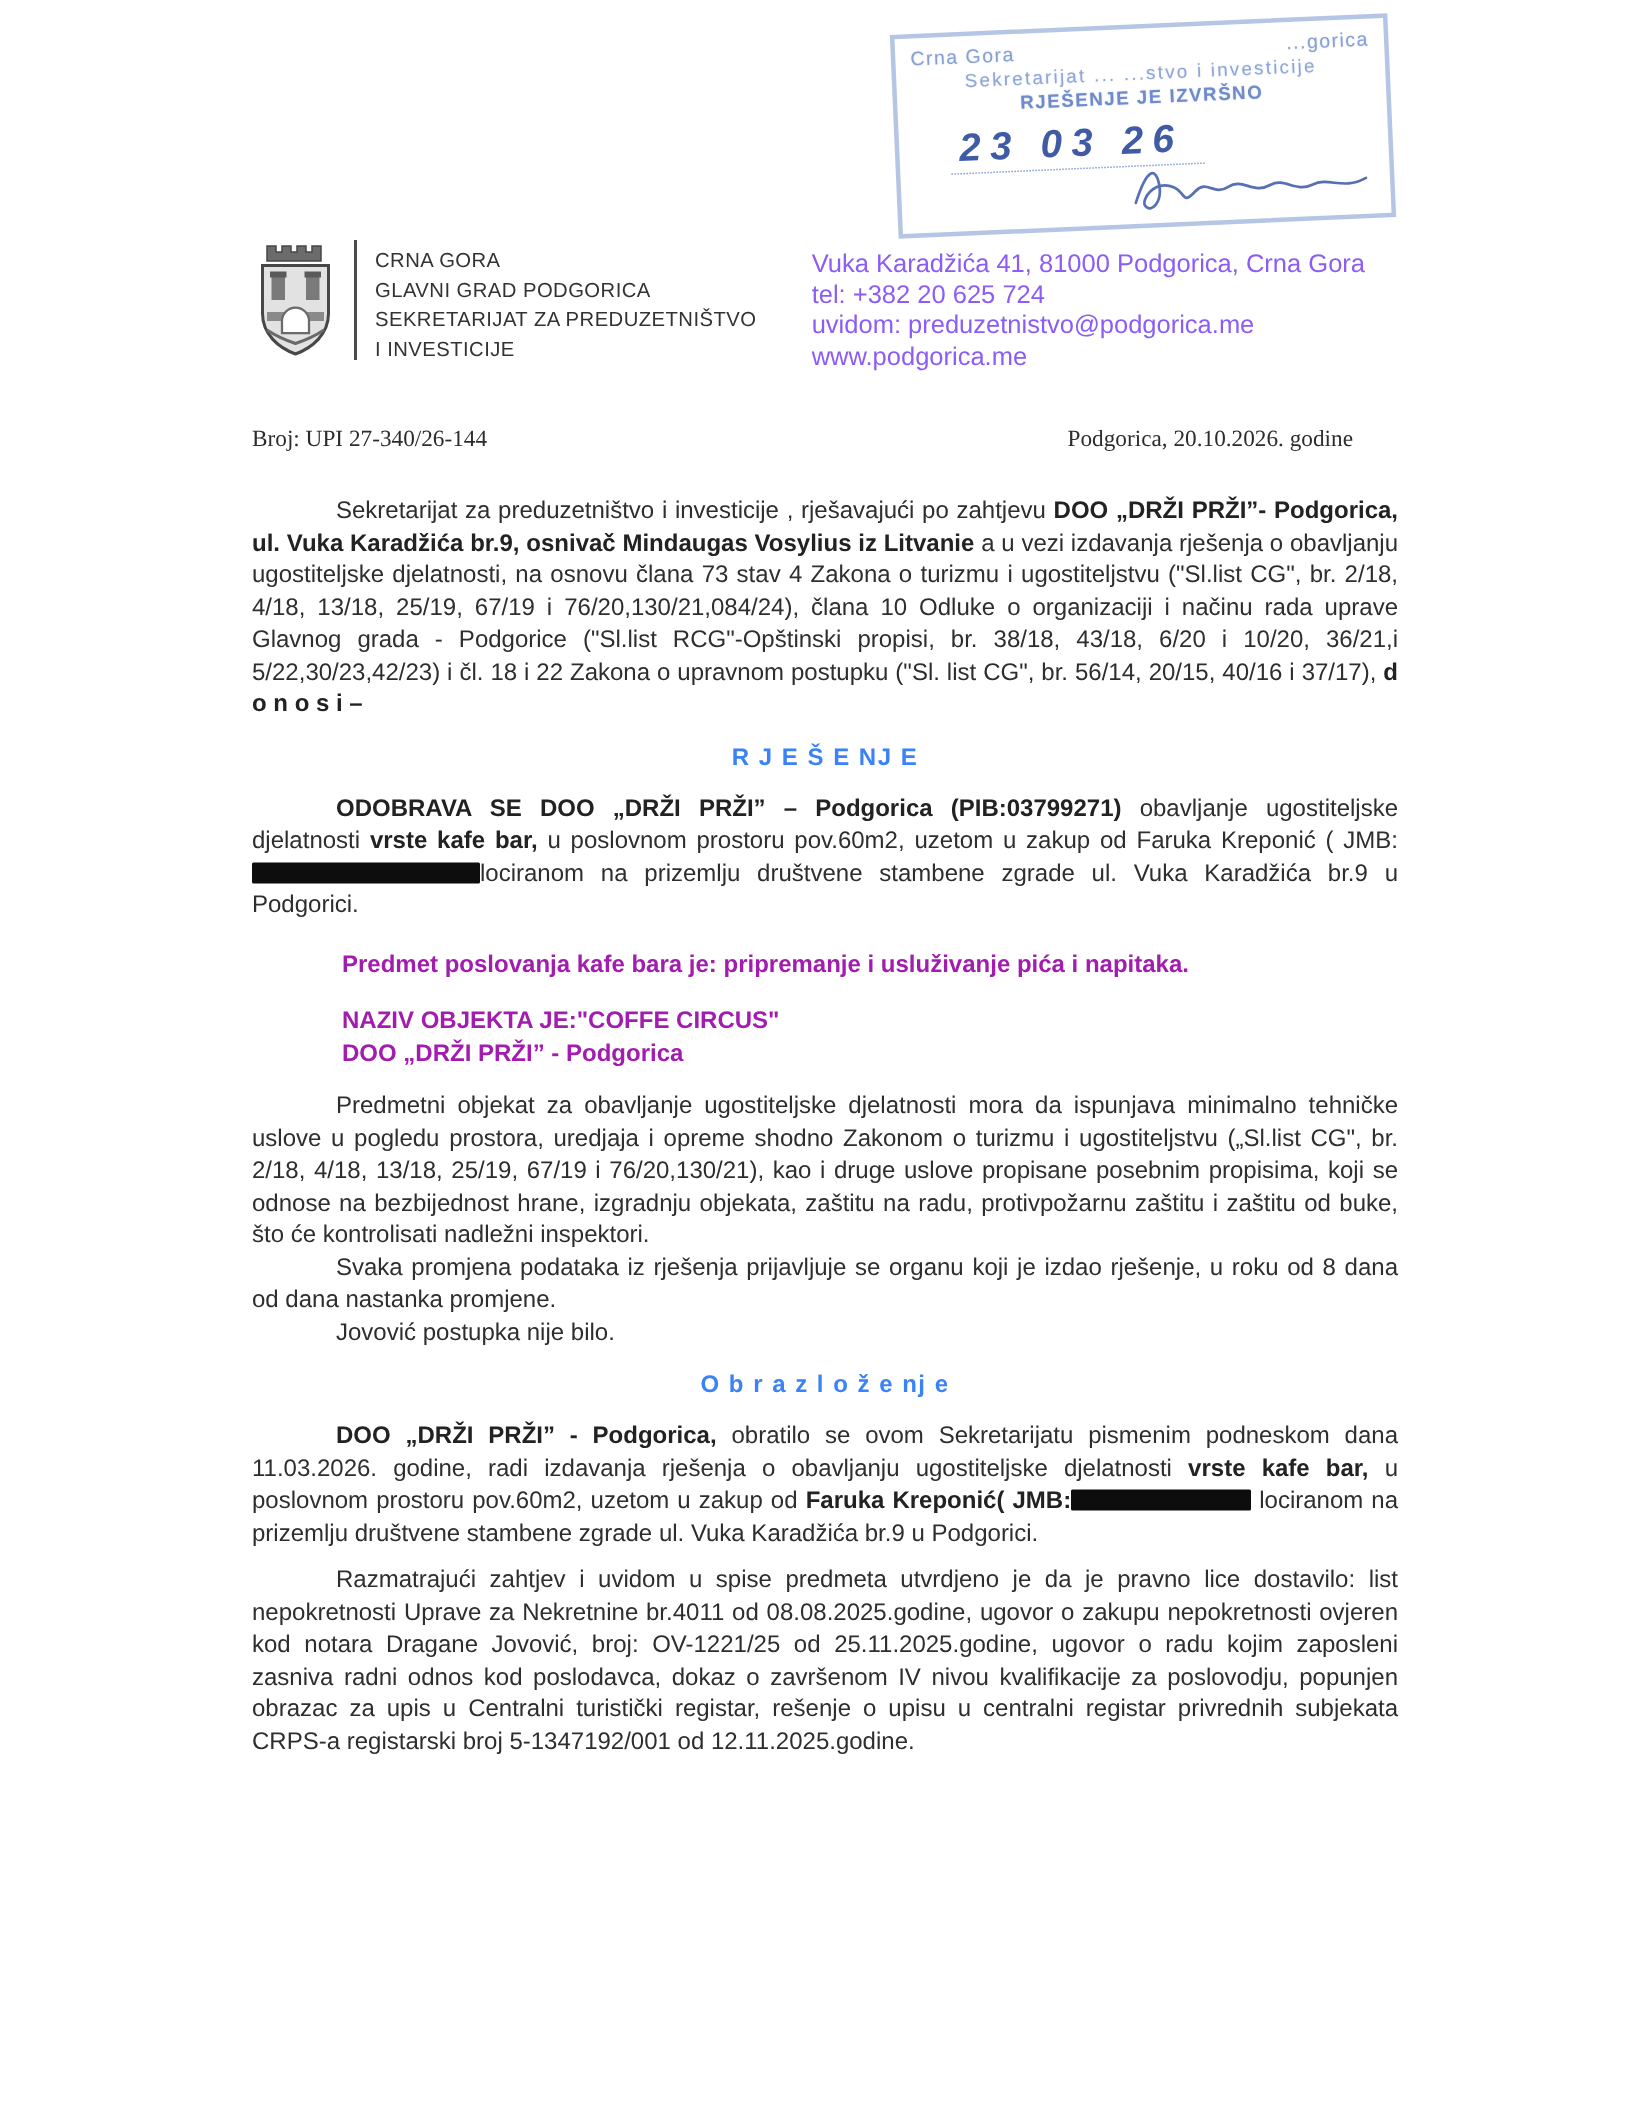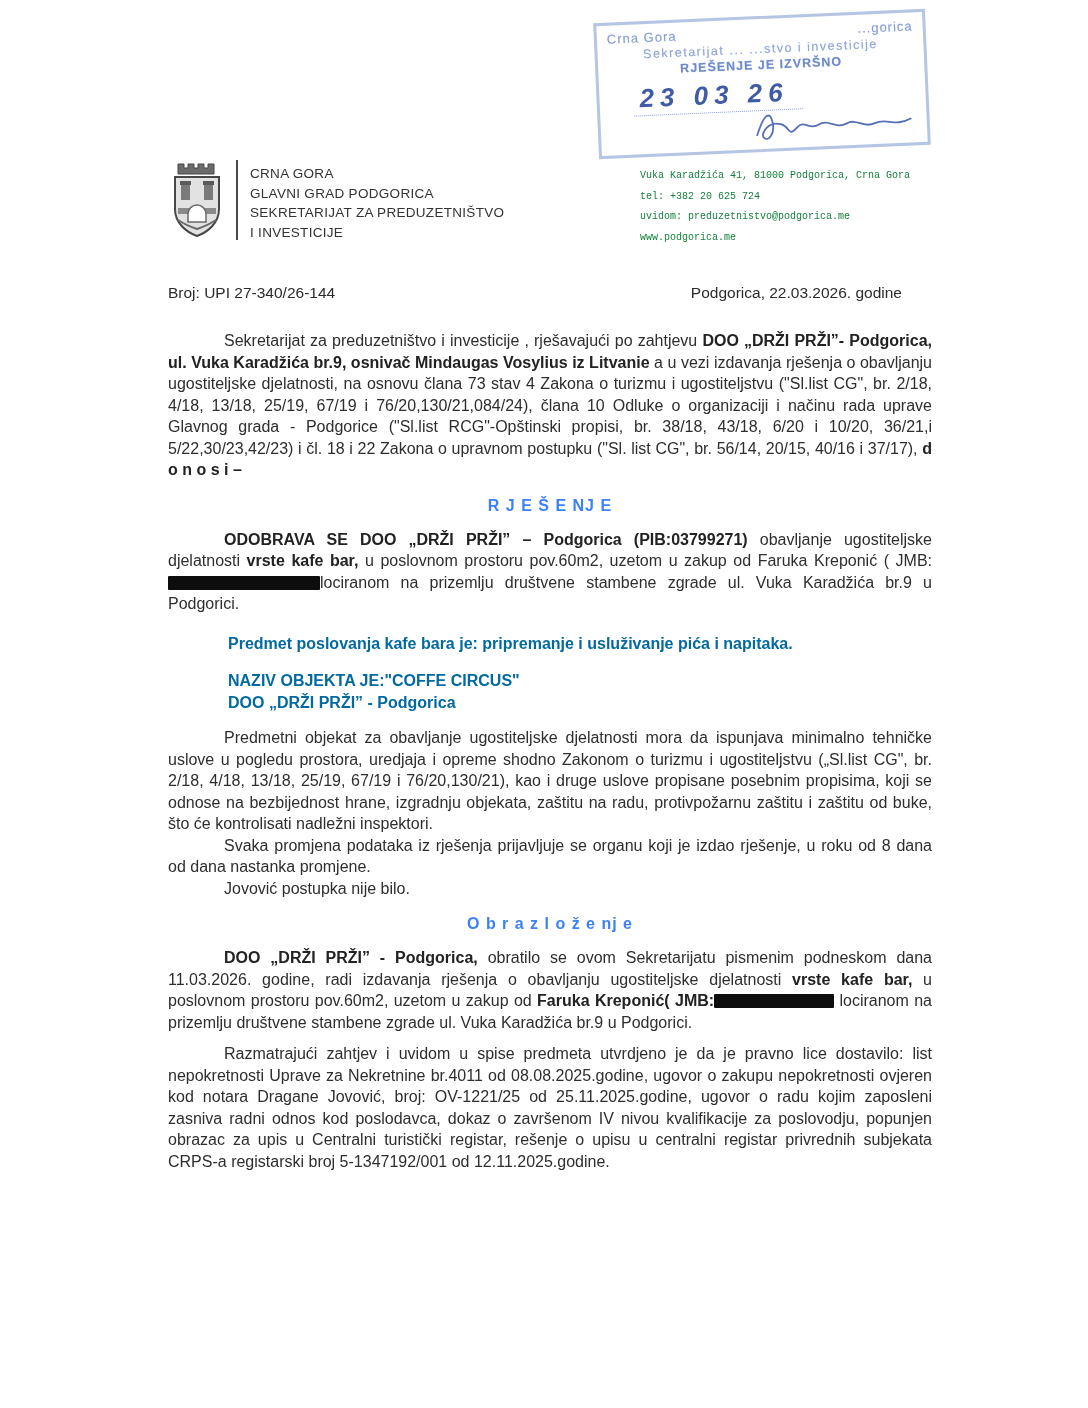--- a/index.html
+++ b/index.html
@@ -29,32 +29,32 @@
   }
   .stamp-signature { position:absolute; right:6px; bottom:2px; }
   
   .content { position:absolute; left:168px; top:160px; width:764px; }
   .letterhead { display:flex; align-items:flex-start; }
   .logo { width:58px; flex:0 0 58px; }
   .lh-divider { width:0; border-left:2px solid #4a4a4a; height:80px; margin:0 12px 0 10px; }
   .org { padding-top:4px; }
   .org div { font-size:13.5px; line-height:19.5px; color:#333; letter-spacing:0.3px; }
   .contact { margin-left:auto; margin-right:22px; padding-top:6px; }
-  .contact div { font-size:10px; line-height:20.5px; color:#15803d;font-family:Liberation Mono, monospace; }
+  .contact div { font-size:17px; line-height:20.5px; color:#8b5cf6; }
   
-  .meta-row { display:flex; justify-content:space-between; margin-top:36px; padding-right:30px; font-size:15.5px; color:#2c2c2c; }
+  .meta-row { display:flex; justify-content:space-between; margin-top:36px; padding-right:30px; font-size:15.5px; color:#2c2c2c;font-family:Liberation Serif, serif; }
   
   .body-text { margin-top:28px; }
   .para { font-size:16px; line-height:21.5px; text-align:justify; margin:0 0 10px 0; color:#2e2e2e; }
   .para.indent { text-indent:56px; }
   .para.tight { margin-bottom:0; }
   .bold { font-weight:bold; color:#222; }
   .heading { font-size:16px; font-weight:bold; text-align:center; letter-spacing:1px; margin:16px 0 14px 0; color:#3b82f6; }
   .block { margin:18px 0 0 60px; font-size:16px; line-height:21.5px; }
-  .block div { font-weight:bold; color:#0369a1; }
+  .block div { font-weight:bold; color:#a21caf; }
   .block + .block { margin-top:16px; }
   .gap-sm { height:14px; }
   .redact { display:inline-block; height:14px; background:#0d0d0d; vertical-align:-2px; border-radius:1px; }
 </style>
 </head>
 <body>
 
 <div class="page">
 
   <div class="stamp">
@@ -102,21 +102,21 @@
       <div class="contact">
         <div>Vuka Karadžića 41, 81000 Podgorica, Crna Gora</div>
         <div>tel: +382 20 625 724</div>
         <div>uvidom: preduzetnistvo@podgorica.me</div>
         <div>www.podgorica.me</div>
       </div>
     </div>
 
     <div class="meta-row">
       <span>Broj: UPI 27-340/26-144</span>
-      <span>Podgorica, 22.03.2026. godine</span>
+      <span>Podgorica, 20.10.2026. godine</span>
     </div>
 
     <div class="body-text">
 
       <p class="para indent"><span>Sekretarijat za preduzetništvo i investicije , rješavajući po zahtjevu </span><span class="bold">DOO „DRŽI PRŽI”- Podgorica, ul. Vuka Karadžića br.9, osnivač Mindaugas Vosylius iz Litvanie</span><span> a u vezi izdavanja  rješenja o obavljanju ugostiteljske djelatnosti, na osnovu člana 73 stav 4  Zakona o turizmu i ugostiteljstvu ("Sl.list CG", br. 2/18, 4/18, 13/18, 25/19, 67/19 i 76/20,130/21,084/24), člana 10 Odluke o  organizaciji i  načinu rada uprave Glavnog grada - Podgorice ("Sl.list RCG"-Opštinski propisi, br. 38/18, 43/18, 6/20 i 10/20, 36/21,i 5/22,30/23,42/23) i  čl. 18 i 22 Zakona o  upravnom  postupku ("Sl. list CG", br. 56/14, 20/15, 40/16 i 37/17),  </span><span class="bold">d o n o s i –</span></p>
 
       <h2 class="heading">R J E Š E NJ E</h2>
 
       <p class="para indent"><span class="bold">ODOBRAVA  SE  DOO  „DRŽI  PRŽI”  –  Podgorica  (PIB:03799271)</span><span>  obavljanje ugostiteljske djelatnosti </span><span class="bold">vrste kafe bar,</span><span> u poslovnom prostoru pov.60m2, uzetom u zakup od Faruka Kreponić ( JMB:</span><span class="redact" style="width: 152px;"></span><span>lociranom na prizemlju društvene stambene  zgrade ul. Vuka Karadžića br.9  u Podgorici.</span></p>
 

